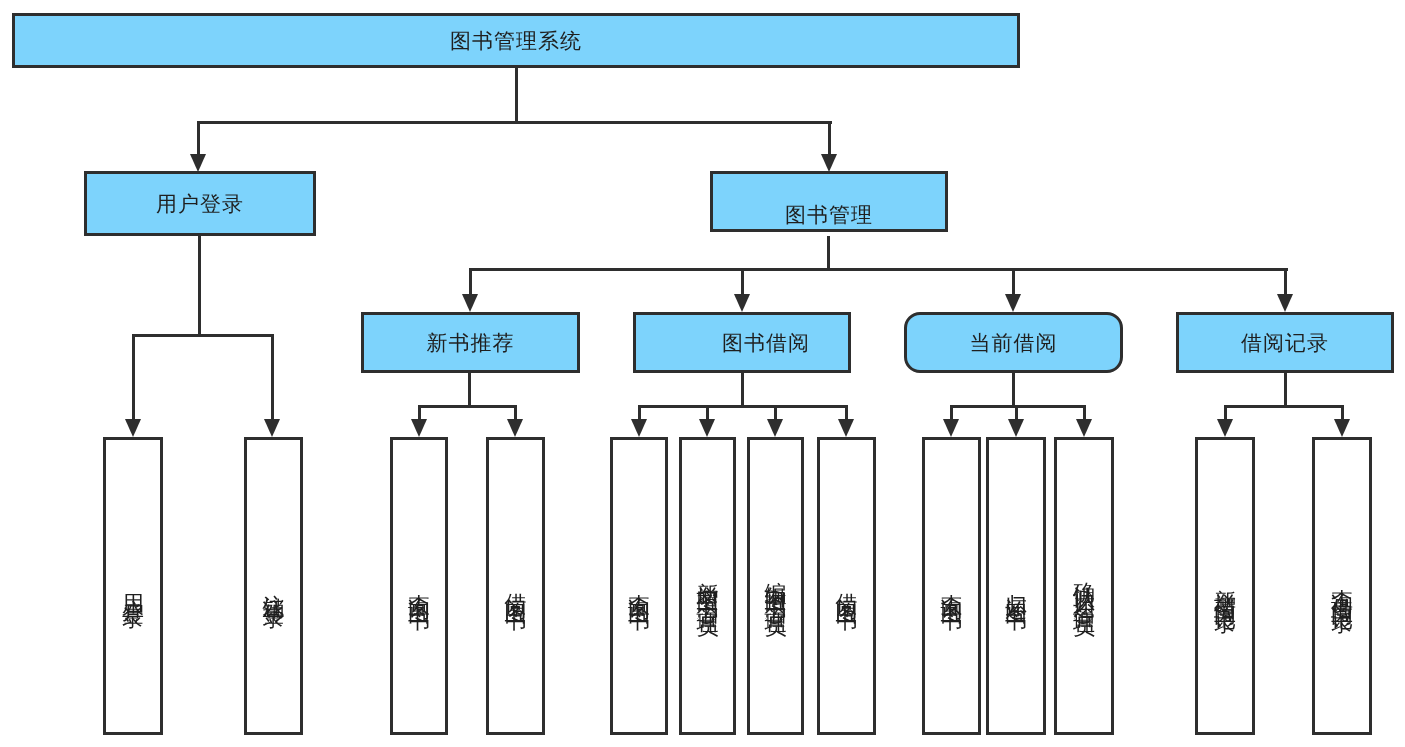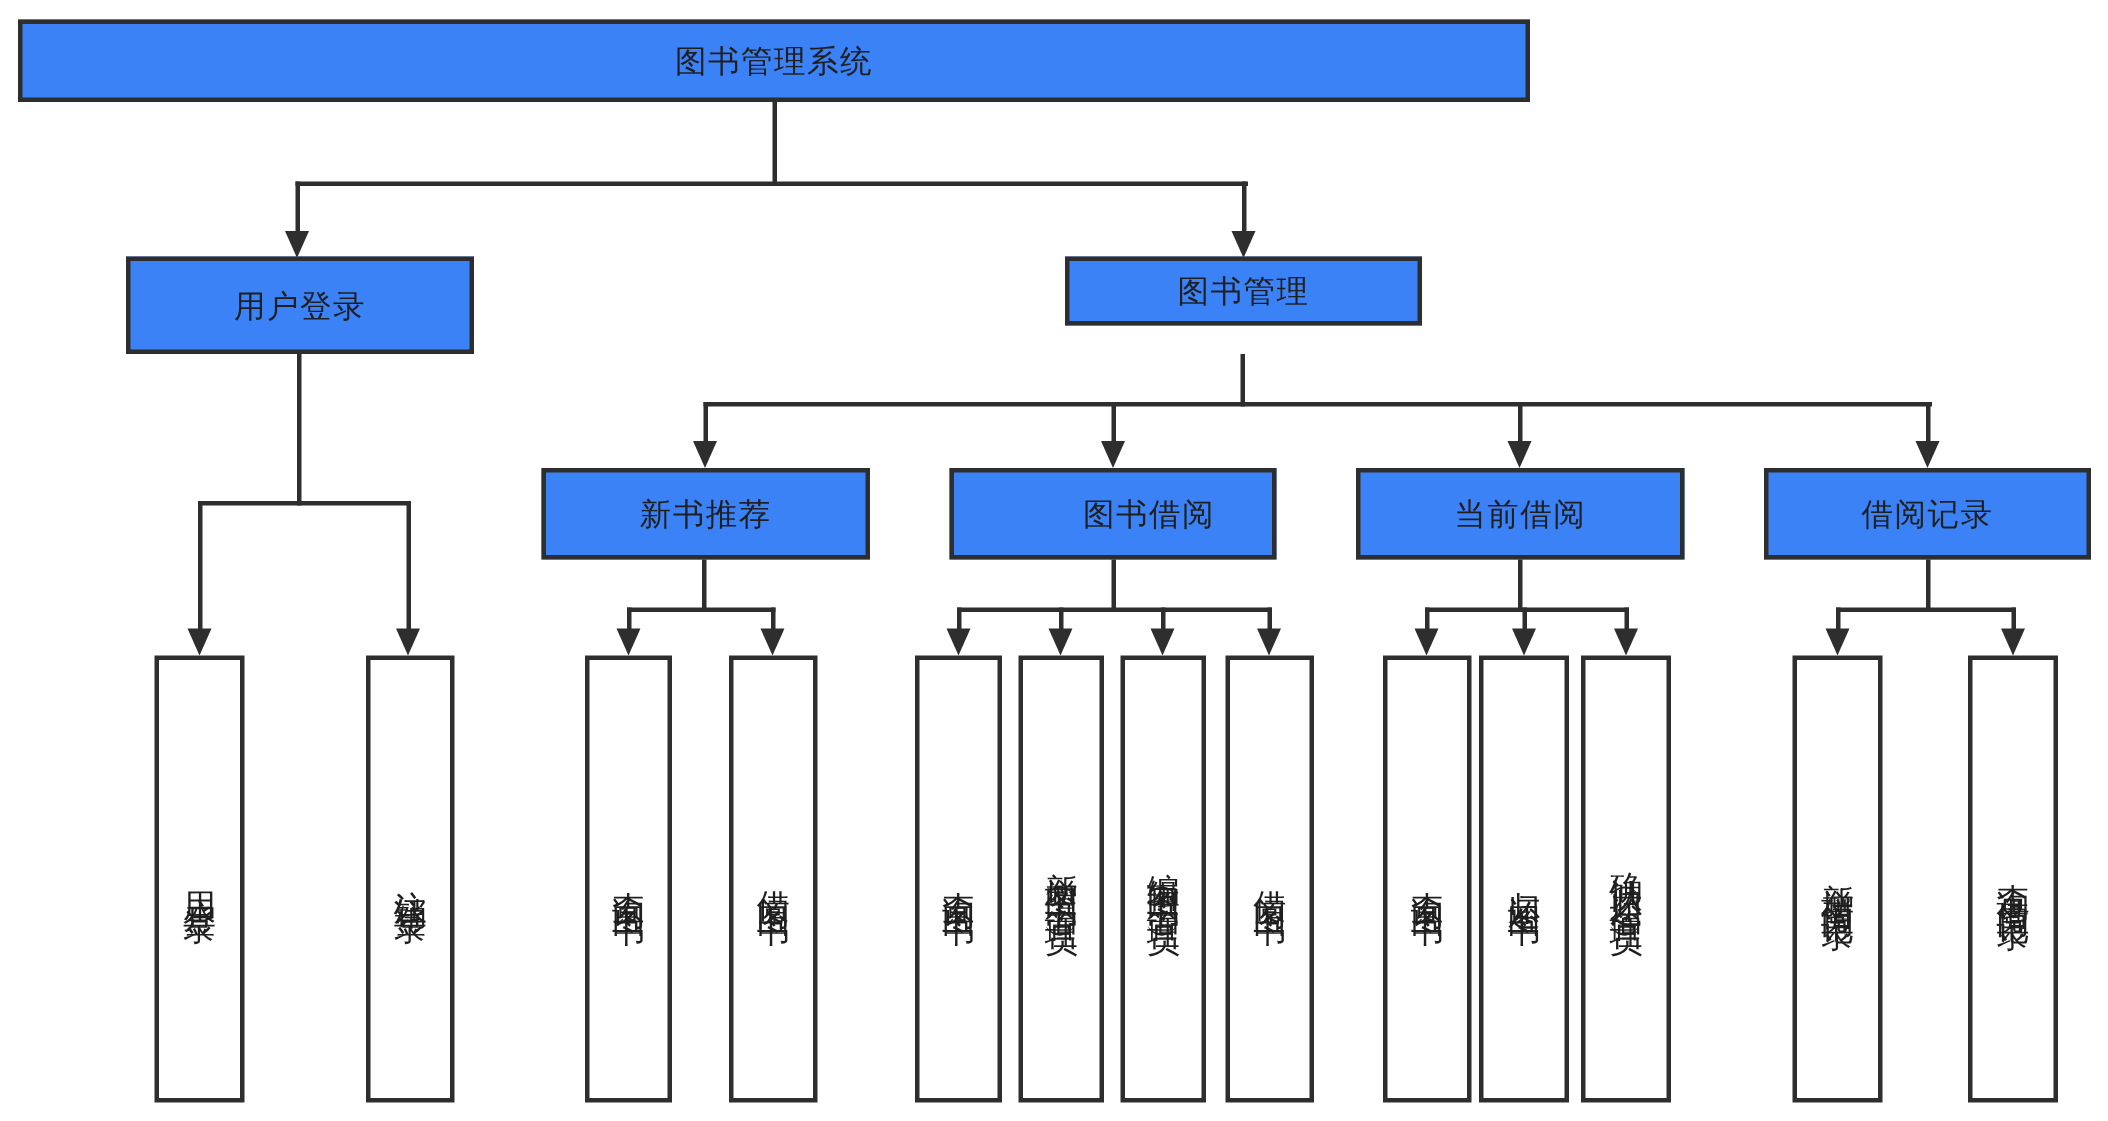--- a/index.html
+++ b/index.html
@@ -1,21 +1,21 @@
 <!DOCTYPE html>
 <html><head>
 <meta charset="utf-8">
 <style>
   html,body{margin:0;padding:0;background:#ffffff;}
   .canvas{
     position:relative;width:1405px;height:747px;background:#ffffff;overflow:hidden;
     font-family:"Liberation Sans","DejaVu Sans",sans-serif;
   }
   .hbox{
-    position:absolute;box-sizing:border-box;border:3px solid #2e2e2e;background:#3b82f6;
+    position:absolute;box-sizing:border-box;border:3px solid #2e2e2e;background:#7dd3fc;
     display:flex;align-items:center;justify-content:center;
     font-size:21px;color:#1f1f1f;letter-spacing:1px;
   }
   .vbox{
     position:absolute;box-sizing:border-box;border:3px solid #2e2e2e;background:#ffffff;
     display:flex;align-items:center;justify-content:center;
   }
   .vtext{
     writing-mode:vertical-rl;text-orientation:mixed;
     font-size:22px;color:#1f1f1f;letter-spacing:5px;line-height:1;
@@ -45,21 +45,21 @@
   <div class="vline" style="left:515px;top:68px;height:56px;"></div>
   <div class="hline" style="left:197px;top:121px;width:635px;"></div>
   <div class="vline" style="left:197px;top:121px;height:36px;"></div>
   <div class="arrow" style="left:190px;top:154px;"></div>
   <div class="vline" style="left:828px;top:121px;height:36px;"></div>
   <div class="arrow" style="left:821px;top:154px;"></div>
 
   <div class="hbox" style="left:84px;top:171px;width:232px;height:65px;">
     <span>用户登录</span>
   </div>
-  <div class="hbox" style="left:710px;top:171px;width:238px;height:46px;">
+  <div class="hbox" style="left:710px;top:171px;width:238px;height:61px;align-items:flex-end;">
     <span>图书管理</span>
   </div>
 
   <div class="vline" style="left:198px;top:236px;height:101px;"></div>
   <div class="hline" style="left:132px;top:334px;width:142px;"></div>
   <div class="vline" style="left:132px;top:334px;height:87px;"></div>
   <div class="arrow" style="left:125px;top:419px;"></div>
   <div class="vline" style="left:271px;top:334px;height:87px;"></div>
   <div class="arrow" style="left:264px;top:419px;"></div>
 
@@ -73,21 +73,21 @@
   <div class="arrow" style="left:1005px;top:294px;"></div>
   <div class="vline" style="left:1284px;top:268px;height:28px;"></div>
   <div class="arrow" style="left:1277px;top:294px;"></div>
 
   <div class="hbox" style="left:361px;top:312px;width:219px;height:61px;text-align:right;">
     <span>新书推荐</span>
   </div>
   <div class="hbox" style="left:633px;top:312px;width:218px;height:61px;padding-left:48px;">
     <span>图书借阅</span>
   </div>
-  <div class="hbox" style="left:904px;top:312px;width:219px;height:61px;">
+  <div class="hbox" style="left:904px;top:312px;width:219px;height:61px;border-radius:16px;">
     <span>当前借阅</span>
   </div>
   <div class="hbox" style="left:1176px;top:312px;width:218px;height:61px;">
     <span>借阅记录</span>
   </div>
 
   <div class="vline" style="left:468px;top:373px;height:35px;"></div>
   <div class="hline" style="left:418px;top:405px;width:99px;"></div>
   <div class="vline" style="left:418px;top:405px;height:16px;"></div>
   <div class="arrow" style="left:411px;top:419px;"></div>

